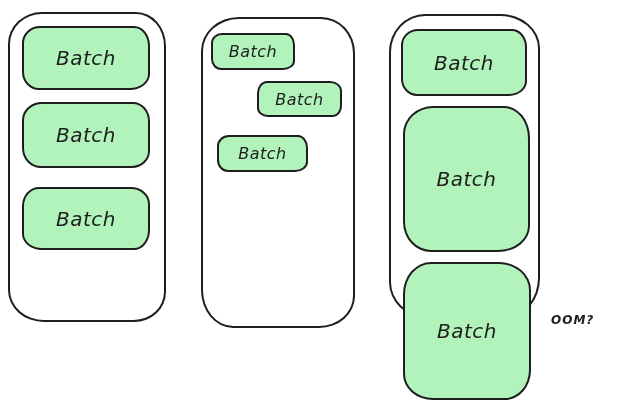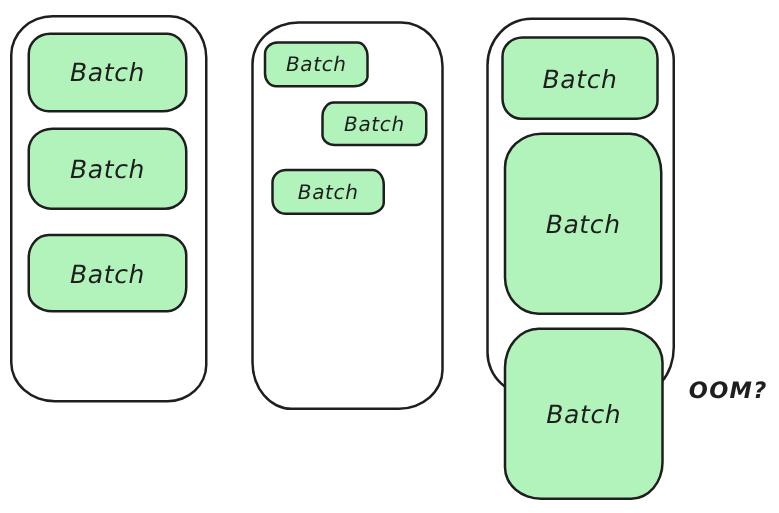--- a/index.html
+++ b/index.html
@@ -63,30 +63,30 @@
   .c3b1 { left: 401px; top: 29px;  width: 126px; height: 67px;
           border-radius: 17px 15px 18px 16px / 16px 18px 15px 17px; }
   .c3b2 { left: 403px; top: 106px; width: 127px; height: 146px;
           border-radius: 30px 26px 32px 28px / 28px 32px 26px 30px; }
   .c3b3 { left: 403px; top: 262px; width: 128px; height: 138px;
           border-radius: 28px 32px 26px 30px / 32px 28px 30px 26px; }
 
   .oom {
     position: absolute;
     left: 551px;
-    top: 298px;
+    top: 313px;
     width: 70px;
     height: 28px;
-    font-size: 18px;
+    font-size: 12px;
     font-style: italic;
     font-weight: 600;
     letter-spacing: 1px;
     color: #1e1e1e;
     display: flex;
-    align-items: center;
+    align-items: flex-start;
   }
 </style>
 </head>
 <body>
 
 <div class="canvas">
 
   <div class="container c1"></div>
   <div class="batch batch-lg c1b1">
     <span>Batch</span>

